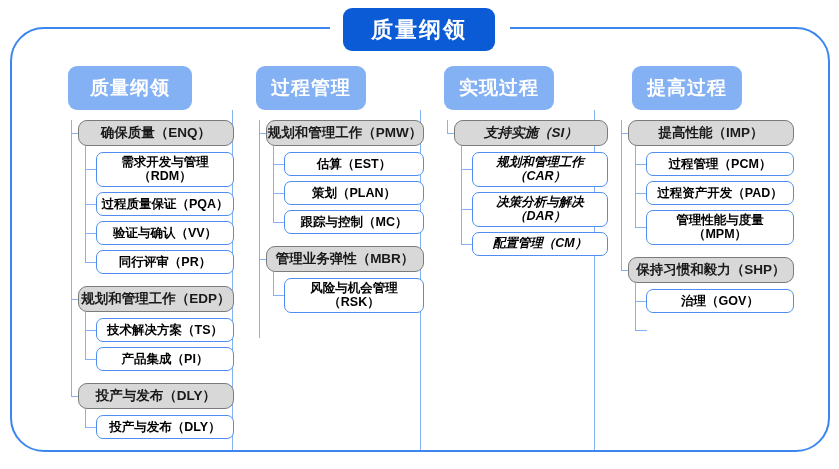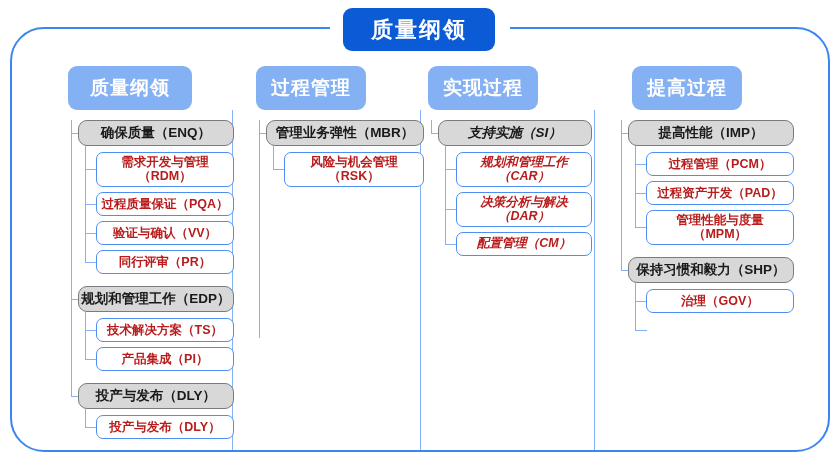--- a/index.html
+++ b/index.html
@@ -113,21 +113,21 @@
     position:relative;
     margin-left:32px;
     background:#ffffff;
     border:1.4px solid #4e8ef0;
     border-radius:7px;
     min-height:24px;
     display:flex;align-items:center;justify-content:center;
     text-align:center;
     font-size:12.5px;
     font-weight:bold;
-    color:#b91c1c;
+    color:#000000;
     box-sizing:border-box;
     margin-bottom:5px;
     line-height:1.15;
     padding:2px 4px;
     z-index:3;
   }
   .kbox.two-line{ min-height:32px; }
 </style>
 </head>
 <body>
@@ -182,30 +182,43 @@
           </div>
         </div>
       </div>
     </div>
     <div class="col" style="left: 252px; width: 172px;">
       <div class="col-head" style="width: 110px; margin-left: 4px;">过程管理</div>
       <div class="tree">
         <div class="trunk" style="height: 217.75px;"></div>
         <div class="group" style="margin-bottom: 12px;">
           <div class="stub" style="left: 7px; top: 13px; width: 8px;"></div>
+          <div class="gbox">规划和管理工作（PMW）</div>
+          <div class="kids">
+            <div class="subtrunk" style="left: 21px; top: -6px; height: 76px;"></div>
+            <div class="kbox">估算（EST）</div>
+            <div class="stub" style="left: 21px; width: 12px; top: 12px;"></div>
+            <div class="kbox">策划（PLAN）</div>
+            <div class="stub" style="left: 21px; width: 12px; top: 41px;"></div>
+            <div class="kbox">跟踪与控制（MC）</div>
+            <div class="stub" style="left: 21px; width: 12px; top: 70px;"></div>
+          </div>
+        </div>
+        <div class="group" style="margin-bottom: 12px;">
+          <div class="stub" style="left: 7px; top: 13px; width: 8px;"></div>
           <div class="gbox">管理业务弹性（MBR）</div>
           <div class="kids">
             <div class="subtrunk" style="left: 21px; top: -6px; height: 23.375px;"></div>
             <div class="kbox">风险与机会管理（RSK）</div>
             <div class="stub" style="left: 21px; width: 12px; top: 17.375px;"></div>
           </div>
         </div>
       </div>
     </div>
-    <div class="col" style="left: 424px; width: 168px;">
+    <div class="col" style="left: 440px; width: 168px;">
       <div class="col-head" style="width: 110px; margin-left: 4px;">实现过程</div>
       <div class="tree">
         <div class="trunk" style="height: 13px;"></div>
         <div class="group" style="margin-bottom: 16px; font-style: italic;">
           <div class="stub" style="left: 7px; top: 13px; width: 8px;"></div>
           <div class="gbox">支持实施（SI）</div>
           <div class="kids">
             <div class="subtrunk" style="left: 21px; top: -6px; height: 97.5px;"></div>
             <div class="kbox">规划和管理工作（CAR）</div>
             <div class="stub" style="left: 21px; width: 12px; top: 17.375px;"></div>

